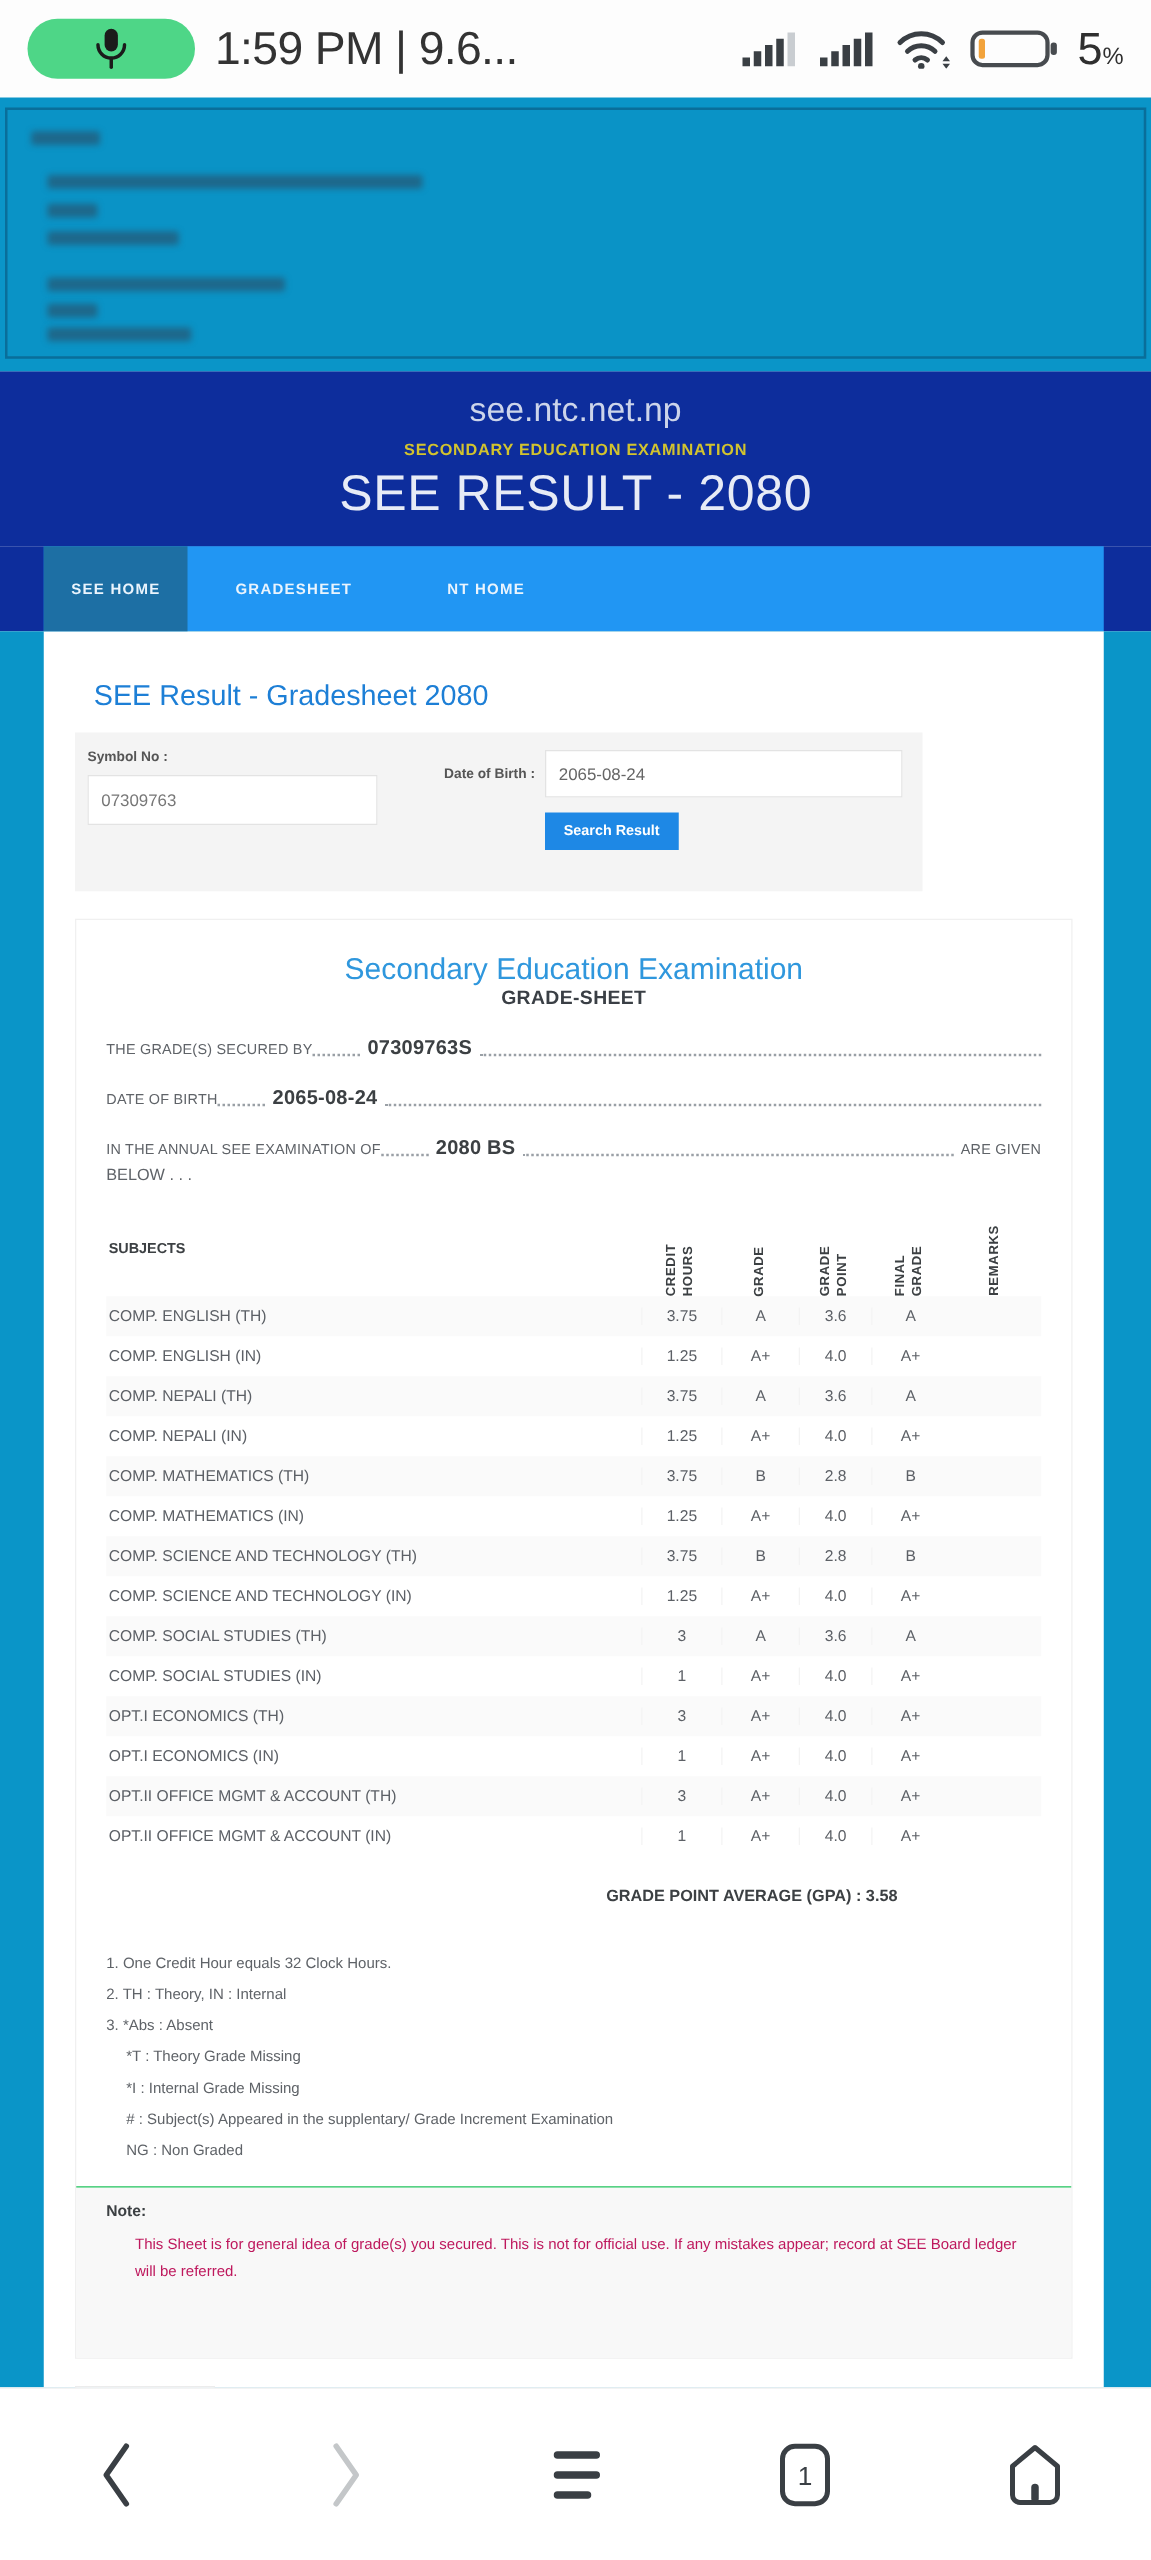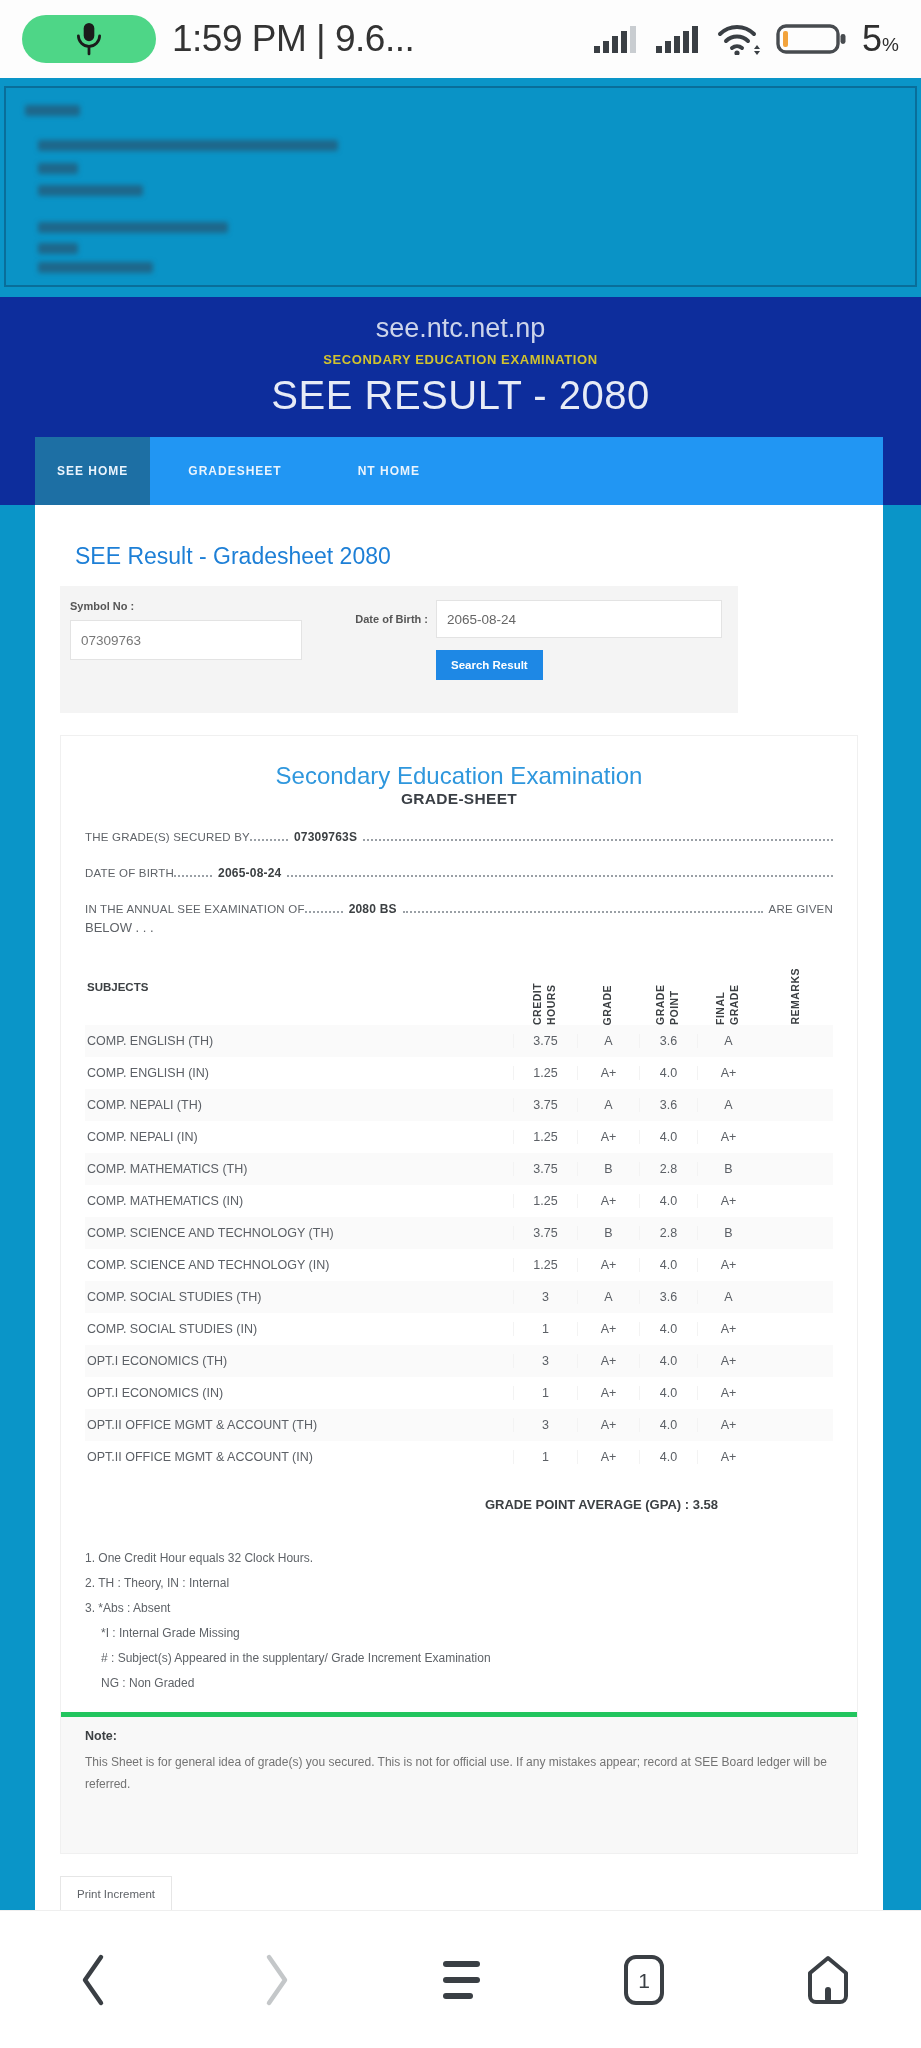--- a/index.html
+++ b/index.html
@@ -43,21 +43,21 @@
   .form-right { flex:1; }
   .dob-row { display:flex; align-items:center; }
   .dob-row .form-label { width:82px; text-align:right; margin-right:8px; }
   .dob-input { width:286px; height:38px; color:#666; }
   .search-btn { margin:12px 0 17px 90px; background:#1e88e5; color:#fff; border:none; font-size:11.5px; font-weight:bold; padding:9px 15px; font-family:"Liberation Sans", sans-serif; }
   
   .card { margin:22px 25px 0 25px; border:1px solid #f0f0f0; background:#fff; padding:26px 24px 0 24px; }
   .card-title { text-align:center; font-size:24px; color:#2f97dd; }
   .card-doc { text-align:center; font-size:15.5px; font-weight:bold; color:#3a3f45; margin-top:0; letter-spacing:0.3px; }
   .dotline { display:flex; align-items:baseline; margin-top:22px; font-size:11.5px; color:#5f6368; letter-spacing:0.2px; }
-  .dotline b { font-size:12px; color:#3c4043; margin:0 6px; white-space:nowrap;text-align:right; }
+  .dotline b { font-size:16px; color:#3c4043; margin:0 6px; white-space:nowrap;text-align:right; }
   .dots-s { width:38px; border-bottom:2px dotted #9aa0a6; align-self:flex-end; margin-bottom:3px; }
   .dots-l { flex:1; border-bottom:2px dotted #9aa0a6; align-self:flex-end; margin-bottom:3px; }
   .dotline .suffix { margin-left:6px; white-space:nowrap; }
   .below-line { font-size:13px; color:#5f6368; margin-top:4px; }
   
   .gtable { margin-top:14px; }
   .g-head { display:flex; align-items:flex-end; }
   .g-row { display:flex; align-items:center; height:32px; font-size:12.5px; color:#5c6066; }
   .g-row:nth-child(odd) { background:#fafafa; }
   .c-subj { flex:1; padding-left:2px; }
@@ -69,23 +69,23 @@
   .h-subjects { flex:1; font-size:11.5px; font-weight:bold; color:#3c4043; align-self:center; padding-left:2px; }
   .vh { height:76px; display:flex; align-items:flex-end; justify-content:center; }
   .vh span { writing-mode:vertical-rl; transform:rotate(180deg); font-size:10.5px; font-weight:bold; color:#3c4043; line-height:1.3; letter-spacing:0.5px; max-height:76px; text-align:left; }
   .vh.w64{width:64px;} .vh.w62{width:62px;} .vh.w58{width:58px;} .vh.w74{width:74px; align-items:flex-end;}
   .vh.remarks span { max-height:95px; }
   .gpa-line { text-align:right; padding-right:115px; margin-top:24px; font-size:13px; font-weight:bold; color:#3c4043; }
   
   .footnotes { margin-top:34px; }
   .fn { font-size:12px; color:#5f6368; line-height:25px; }
   .fn.indent { padding-left:16px; }
-  .note-box { margin:16px -24px 0 -24px; background:#f8f8f8; border-top:5px solid #22c55e; padding:12px 24px 58px 24px; }
+  .note-box { margin:16px -24px 0 -24px; background:#f8f8f8; border-top:1px solid #22c55e; padding:12px 24px 58px 24px; }
   .note-title { font-size:12.5px; font-weight:bold; color:#3c4043; }
-  .note-text { margin-top:8px; font-size:12px; color:#737373; line-height:22px; max-width:790px; }
+  .note-text { margin-top:8px; font-size:12px; color:#be185d; line-height:22px; max-width:790px;margin-left:23px; }
   .print-btn { margin:22px 0 0 25px; background:#fff; border:1px solid #e6e6e6; font-size:11.5px; color:#5f6368; padding:11px 16px; font-family:"Liberation Sans", sans-serif; }
   
   .bottom-nav { height:138px; background:#fff; border-top:1px solid #efefef; display:flex; align-items:center; justify-content:space-between; padding:0 58px; }
   .bn-item { display:flex; align-items:center; justify-content:center; width:70px; height:80px; }
 </style>
 </head>
 <body>
 
 <div class="screen">
 
@@ -333,20 +333,21 @@
               </div>
             </div>
         </div>
 
         <div class="gpa-line">GRADE POINT AVERAGE (GPA) : 3.58</div>
 
         <div class="footnotes" id="footnotes">
             <div class="fn">1. One Credit Hour equals 32 Clock Hours.</div>
             <div class="fn">2. TH : Theory, IN : Internal</div>
             <div class="fn">3. *Abs : Absent</div>
+            <div class="fn indent">*T : Theory Grade Missing</div>
             <div class="fn indent">*I : Internal Grade Missing</div>
             <div class="fn indent"># : Subject(s) Appeared in the supplentary/ Grade Increment Examination</div>
             <div class="fn indent">NG : Non Graded</div>
           </div>
 
         <div class="note-box">
           <div class="note-title">Note:</div>
           <div class="note-text">This Sheet is for general idea of grade(s) you secured. This is not for official use. If any mistakes appear; record at SEE Board ledger will be referred.</div>
         </div>
       </div>

